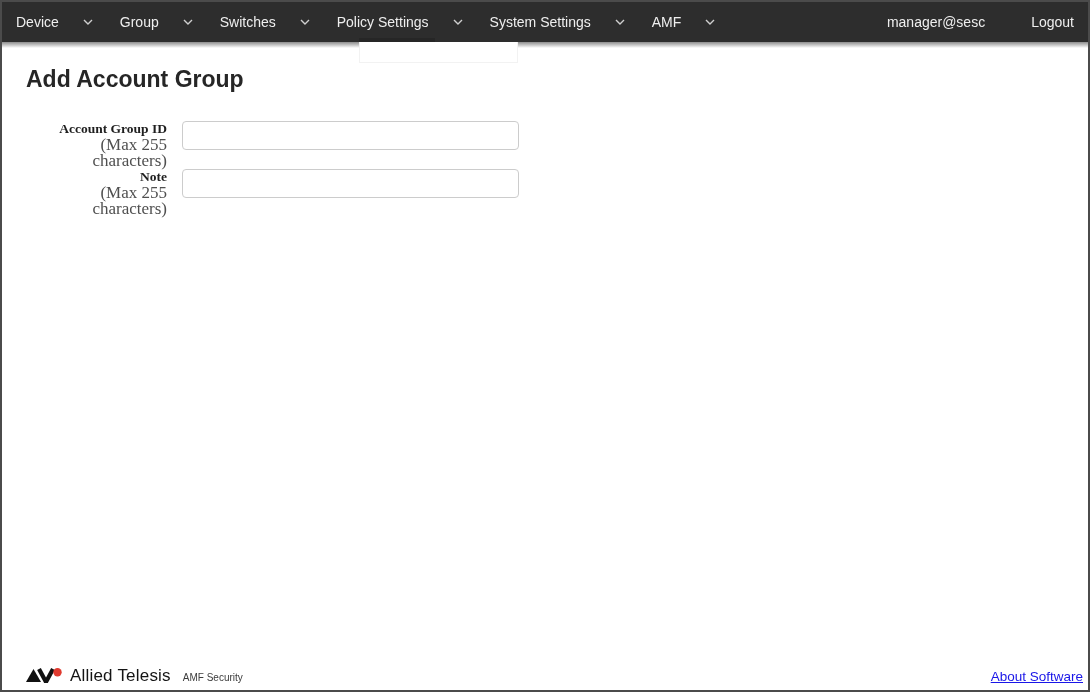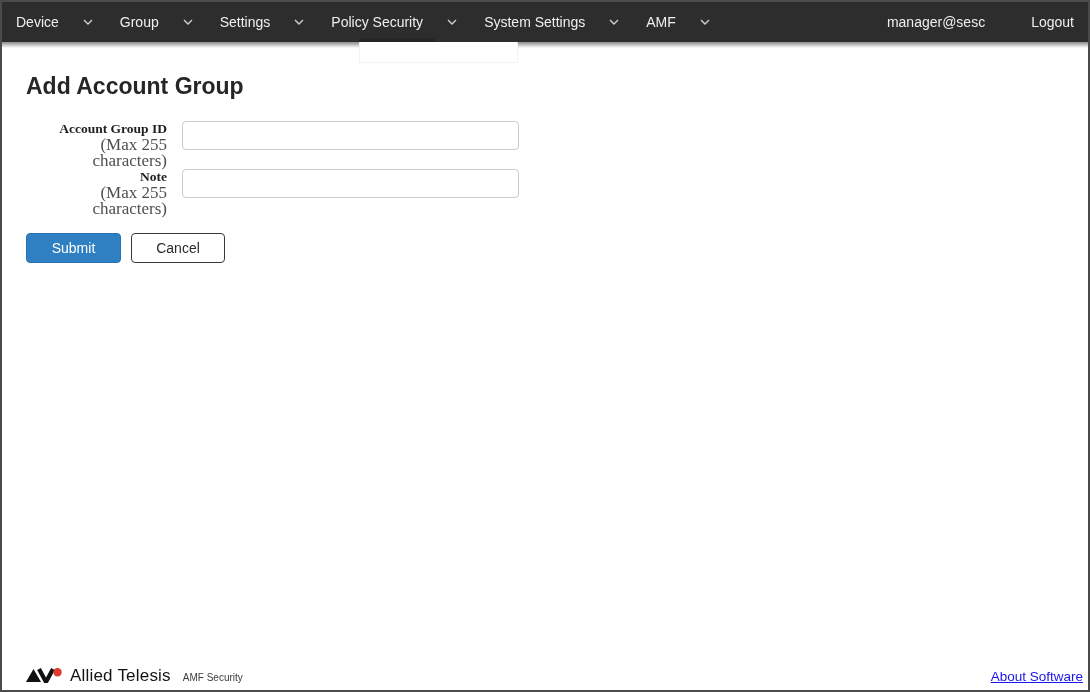--- a/index.html
+++ b/index.html
@@ -73,21 +73,21 @@
     width: 76px;
     height: 4px;
     background: rgba(0,0,0,0.14);
     z-index: 7;
   }
 
   
   .page-title {
     position: absolute;
     left: 24px;
-    top: 71px;
+    top: 64px;
     font-size: 23px;
     font-weight: 700;
     color: #262626;
   }
 
   .form-row { position: absolute; left: 24px; width: 600px; }
   .form-row.row-0 { top: 117px; }
   .form-row.row-1 { top: 165px; }
   .label-col {
     position: absolute;
@@ -205,29 +205,29 @@
     </div>
     <div class="nav-item">
       <span>Group</span>
       <span class="chev">
         <svg width="10" height="6" viewBox="0 0 10 6">
             <polyline points="1,1 5,5 9,1" fill="none" stroke="#cfcfcf" stroke-width="1.4"></polyline>
           </svg>
       </span>
     </div>
     <div class="nav-item">
-      <span>Settings</span>
-      <span class="chev">
-        <svg width="10" height="6" viewBox="0 0 10 6">
-            <polyline points="1,1 5,5 9,1" fill="none" stroke="#cfcfcf" stroke-width="1.4"></polyline>
-          </svg>
-      </span>
-    </div>
-    <div class="nav-item">
-      <span>Policy Security</span>
+      <span>Switches</span>
+      <span class="chev">
+        <svg width="10" height="6" viewBox="0 0 10 6">
+            <polyline points="1,1 5,5 9,1" fill="none" stroke="#cfcfcf" stroke-width="1.4"></polyline>
+          </svg>
+      </span>
+    </div>
+    <div class="nav-item">
+      <span>Policy Settings</span>
       <span class="chev">
         <svg width="10" height="6" viewBox="0 0 10 6">
             <polyline points="1,1 5,5 9,1" fill="none" stroke="#cfcfcf" stroke-width="1.4"></polyline>
           </svg>
       </span>
     </div>
     <div class="nav-item">
       <span>System Settings</span>
       <span class="chev">
         <svg width="10" height="6" viewBox="0 0 10 6">
@@ -263,24 +263,20 @@
   </div>
 
   <div class="form-row row-1">
     <div class="label-col">
       <div class="field-label">Note</div>
       <div class="field-hint">(Max 255 characters)</div>
     </div>
     <input class="text-input" type="text" value="" style="">
   </div>
 
-  <div class="button-row">
-    <button class="btn btn-submit">Submit</button>
-    <button class="btn btn-cancel">Cancel</button>
-  </div>
 
   <div class="footer">
     <div class="footer-left">
       <span class="logo-mark">
         <svg width="37" height="15" viewBox="0 0 37 15">
           <polygon points="0,14 7.5,1 15,14" fill="#111111"></polygon>
           <path d="M13,1 L20,14 L27,1" fill="none" stroke="#111111" stroke-width="4.2"></path>
           <circle cx="31.5" cy="4.2" r="4.2" fill="#e03a2f"></circle>
         </svg>
       </span>

